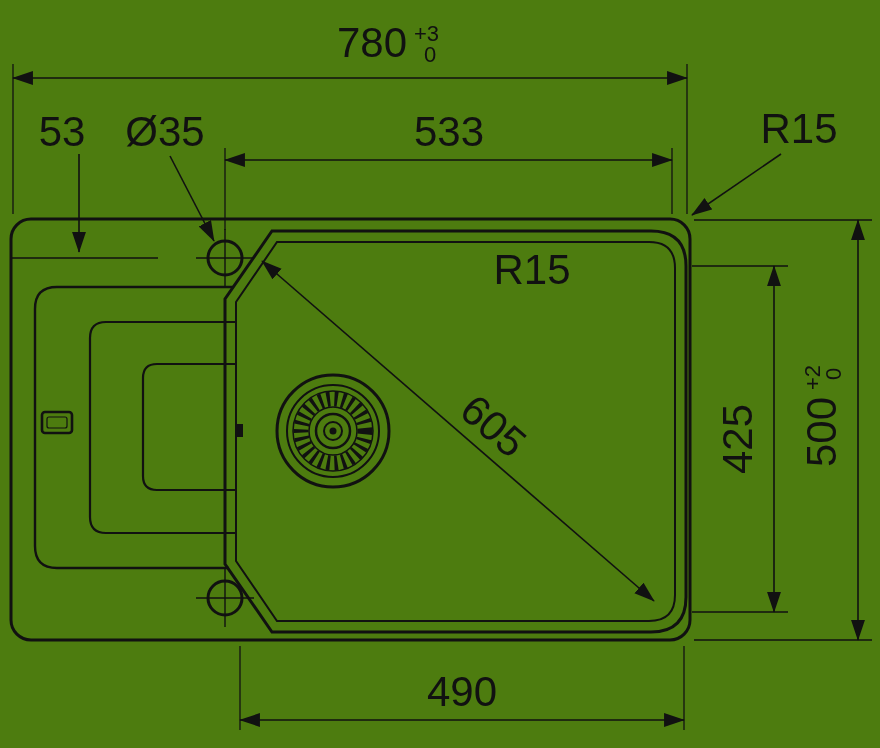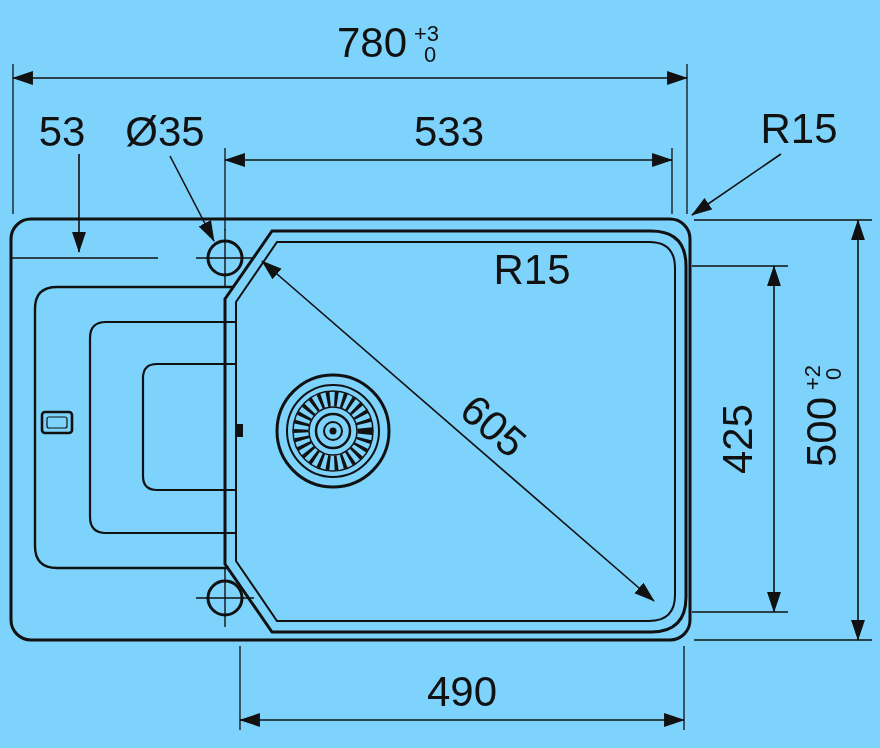--- a/index.html
+++ b/index.html
@@ -3,21 +3,21 @@
 <meta charset="utf-8">
 <style>
   html, body {
     margin: 0;
     padding: 0;
     background: #ffffff;
   }
   .page {
     width: 880px;
     height: 748px;
-    background: #7dd3fc;
+    background: #4d7c0f;
     position: relative;
     overflow: hidden;
   }
   svg text {
     fill: #111111;
     font-family: "Liberation Sans", sans-serif;
   }
   .dim-text  { font-size: 42px; }
   .tol-text  { font-size: 22px; }
   .obj  { stroke: #111111; fill: none; }

